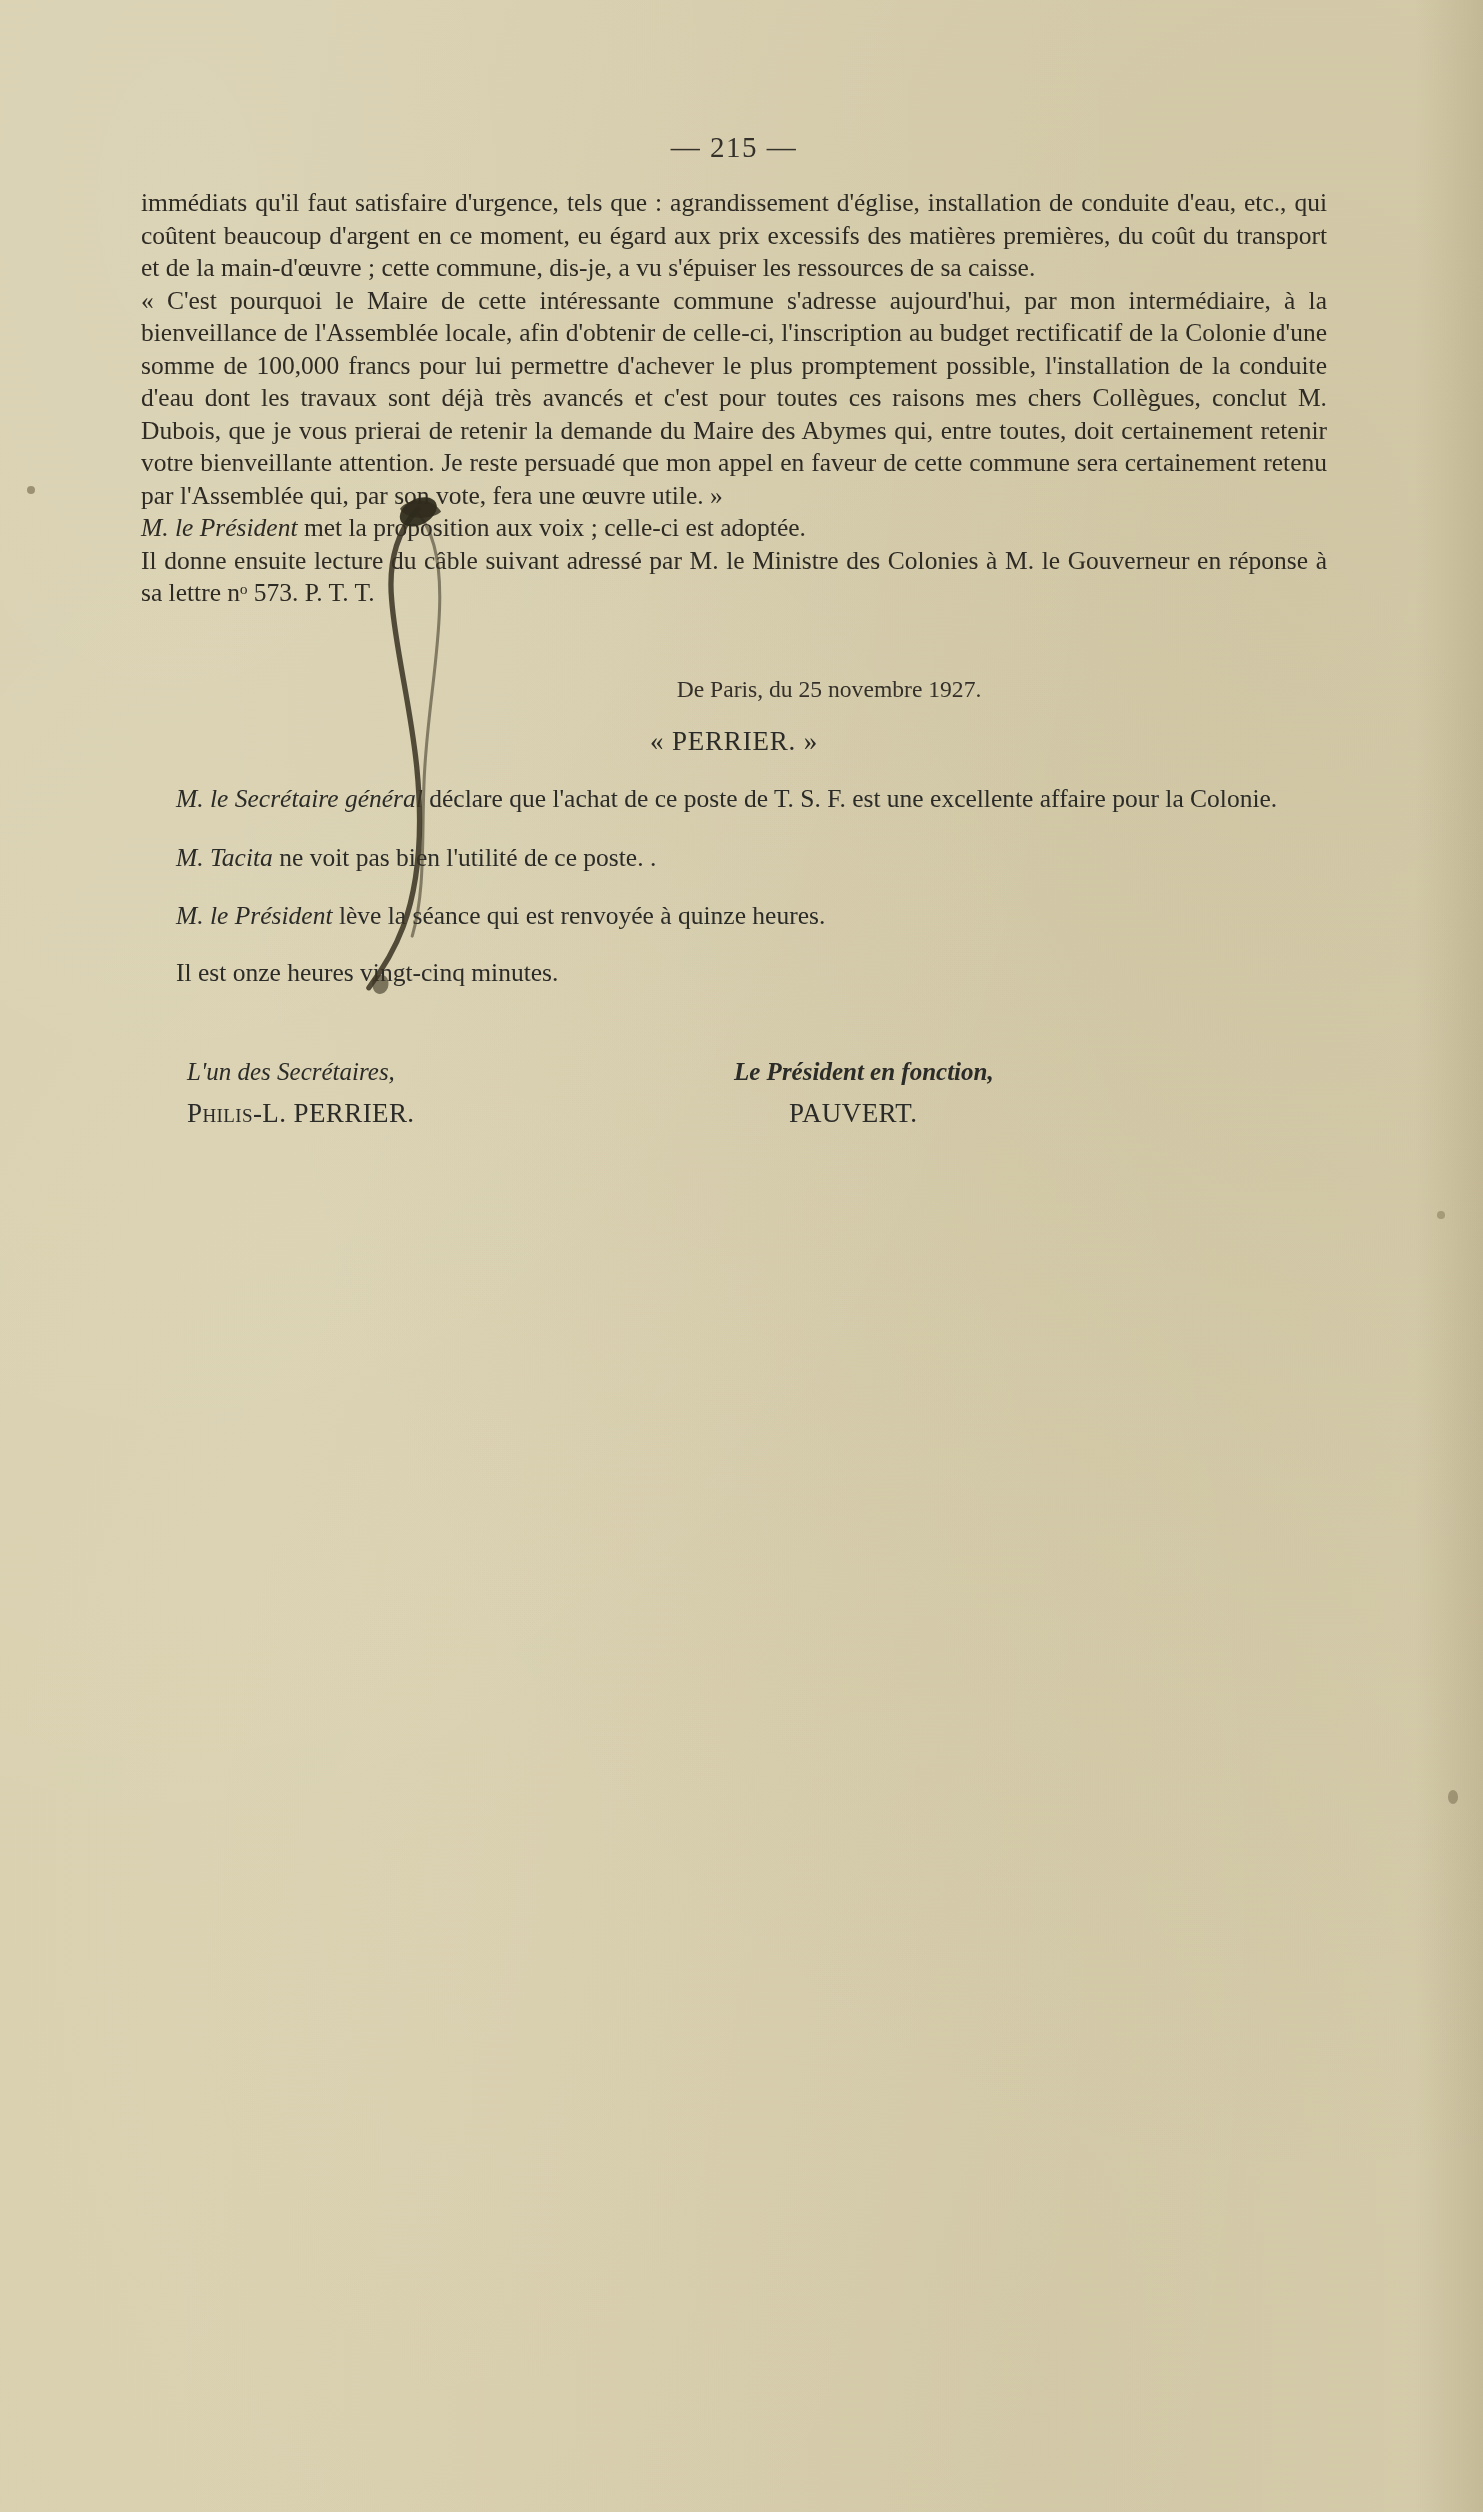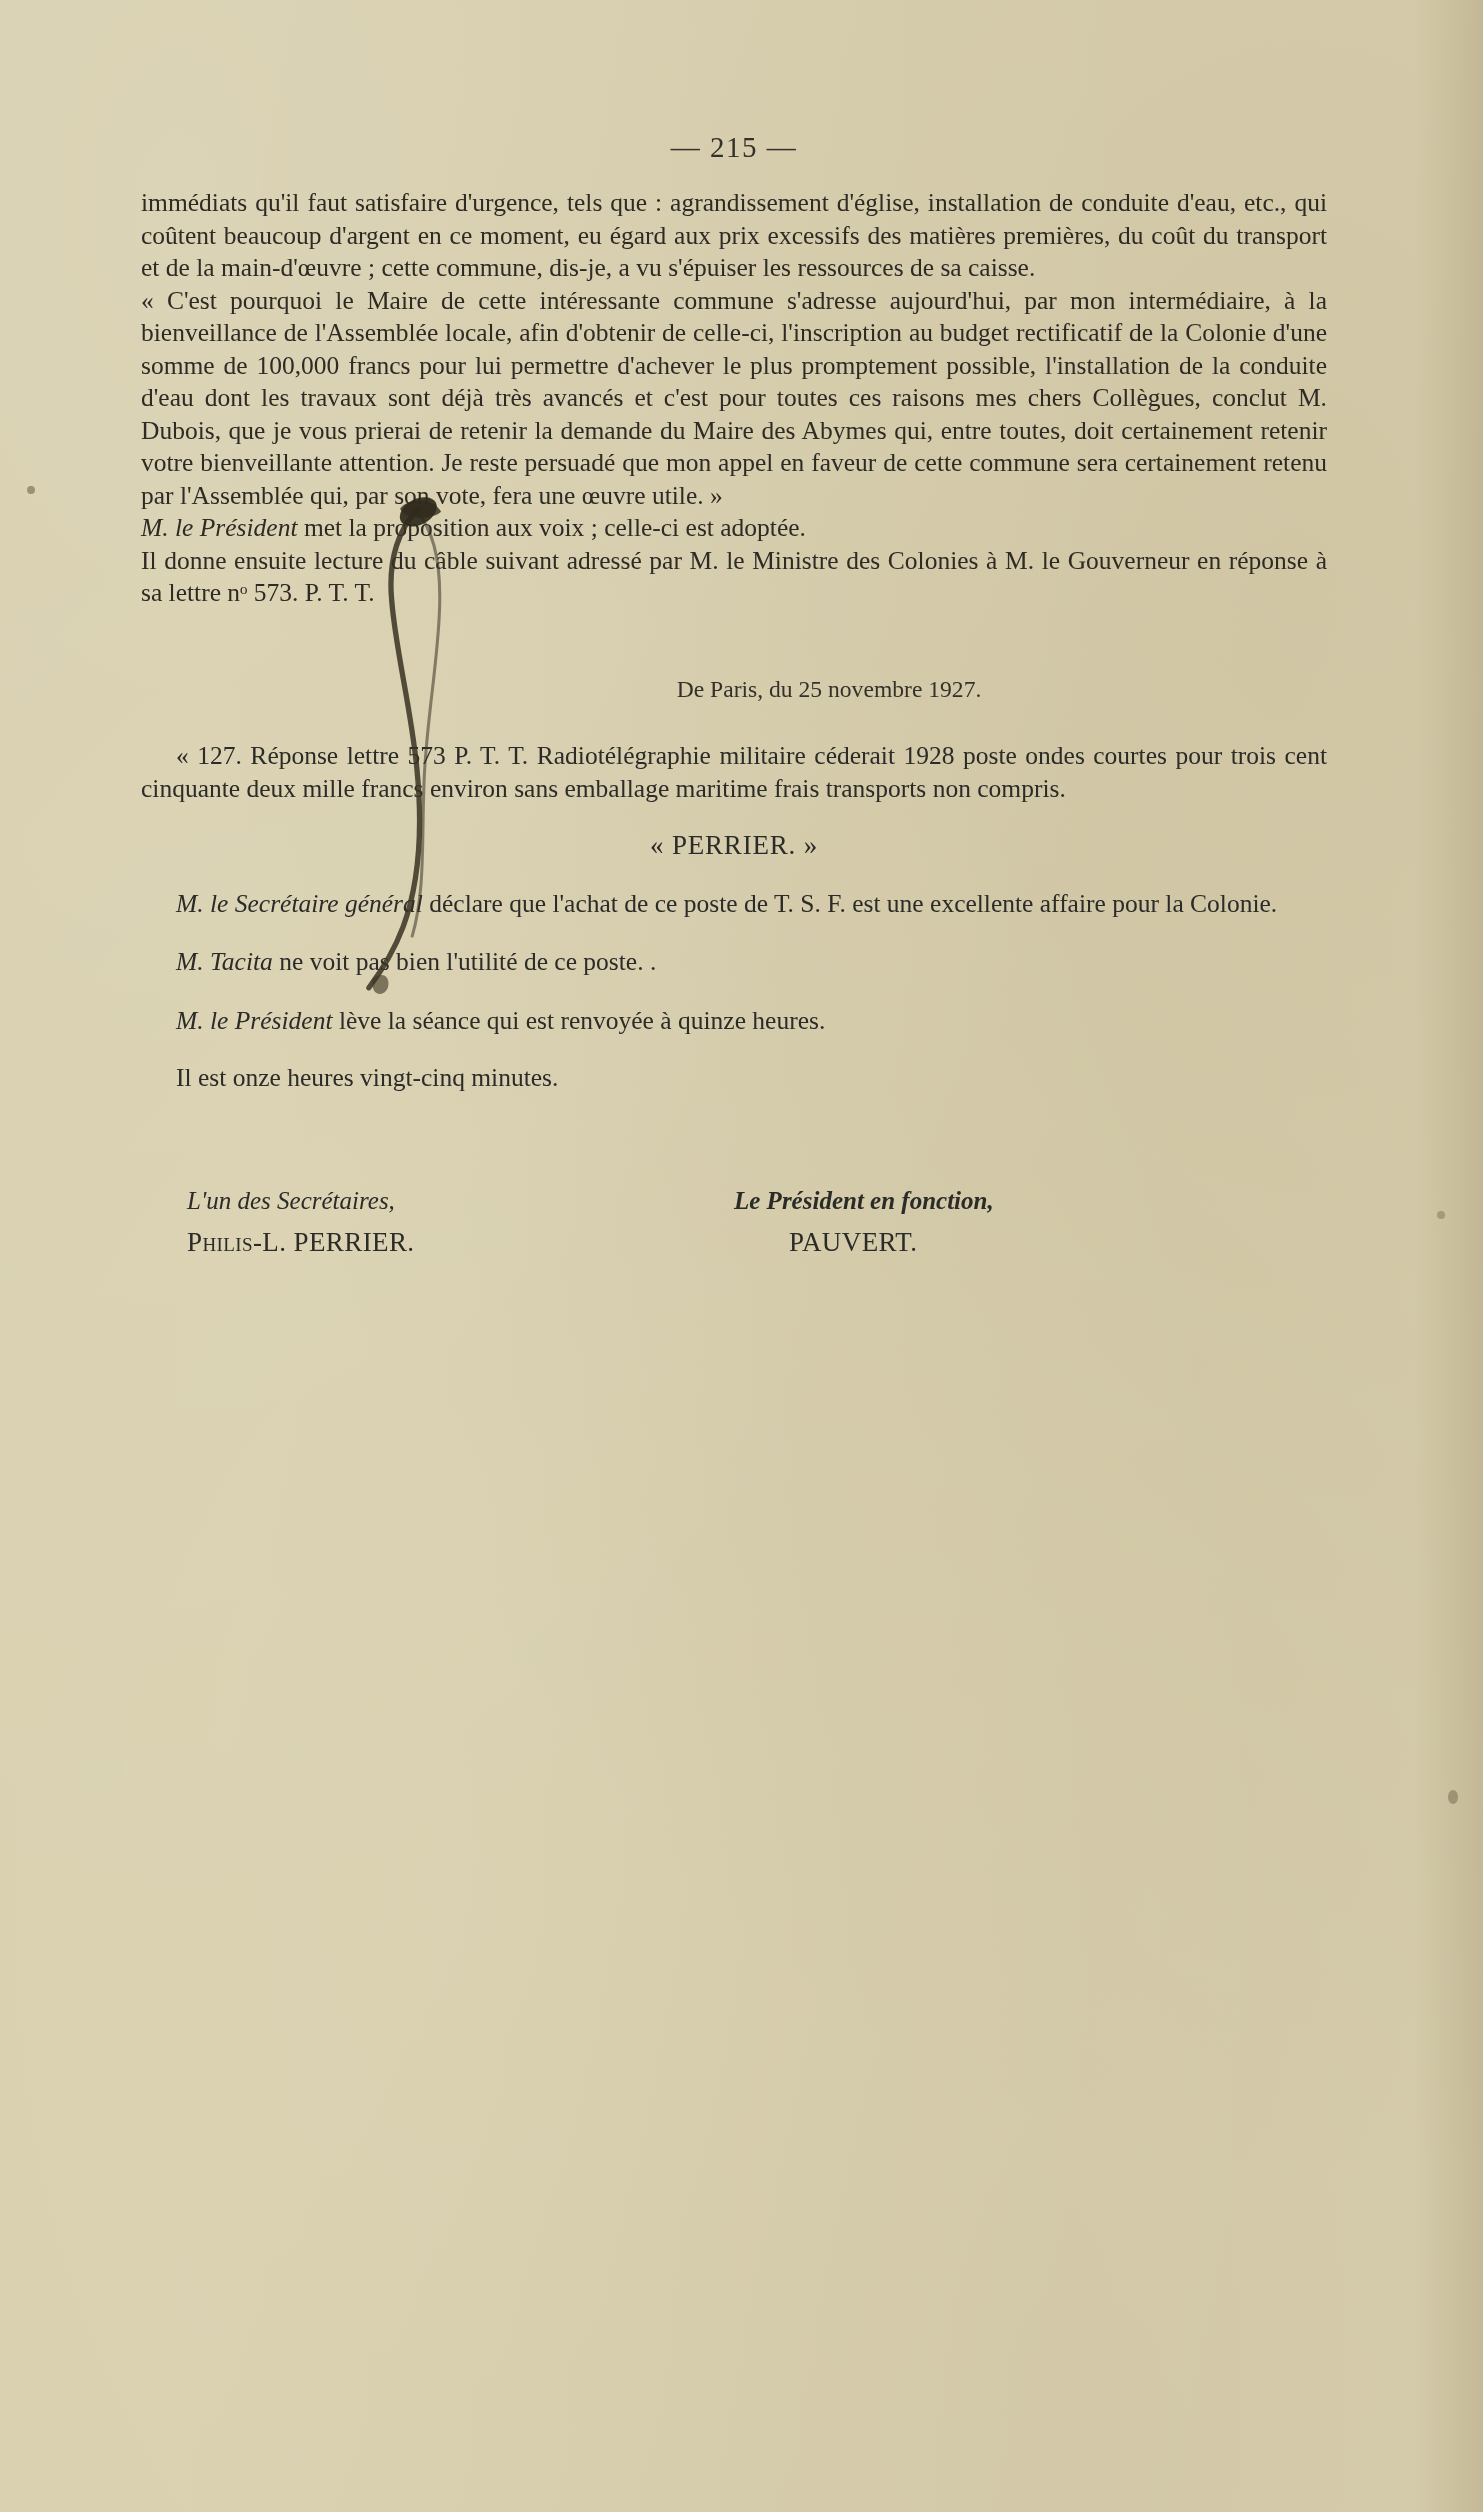--- a/index.html
+++ b/index.html
@@ -89,21 +89,21 @@
     margin-top: 20px;
     font-size: 25.5px;
     line-height: 1.3;
     text-align: justify;
   }
   .final-line {
     margin-top: 26px;
     font-size: 25.5px;
   }
   .signatures {
-    margin-top: 94px;
+    margin-top: 70px;
     position: relative;
     height: 106px;
     font-size: 25px;
   }
   .sig-left {
     position: absolute;
     left: 46px;
     top: 0;
   }
   .sig-right {
@@ -171,23 +171,20 @@
       <p class="p-indent">« C'est pourquoi le Maire de cette intéressante commune s'adresse aujourd'hui, par mon intermédiaire, à la bienveillance de l'Assemblée locale, afin d'obtenir de celle-ci, l'inscription au budget rectificatif de la Colonie d'une somme de 100,000 francs pour lui permettre d'achever le plus promptement possible, l'installation de la conduite d'eau dont les travaux sont déjà très avancés et c'est pour toutes ces raisons mes chers Collègues, conclut M. Dubois, que je vous prierai de retenir la demande du Maire des Abymes qui, entre toutes, doit certainement retenir votre bienveillante attention. Je reste persuadé que mon appel en faveur de cette commune sera certainement retenu par l'Assemblée qui, par son vote, fera une œuvre utile. »</p>
       <p class="p-indent">
         <span class="italic">M. le Président</span><span> met la proposition aux voix ; celle-ci est adoptée.</span>
       </p>
       <p class="p-indent">Il donne ensuite lecture du câble suivant adressé par M. le Ministre des Colonies à M. le Gouverneur en réponse à sa lettre nᵒ 573. P. T. T.</p>
     </div>
 
     <div class="dateline">De Paris, du 25 novembre 1927.</div>
 
 
-    <div class="cable">
-      <p class="p-indent">« 127. Réponse lettre 573 P. T. T. Radiotélégraphie militaire céderait 1928 poste ondes courtes pour trois cent cinquante deux mille francs environ sans emballage maritime frais transports non compris.</p>
-    </div>
 
     <div class="signature-cable">« PERRIER. »</div>
 
     <div class="closing">
       <p class="p-indent">
         <span class="italic">M. le Secrétaire général</span><span> déclare que l'achat de ce poste de T. S. F. est une excellente affaire pour la Colonie.</span>
       </p>
       <p class="p-indent">
         <span class="italic">M. Tacita</span><span> ne voit pas bien l'utilité de ce poste. .</span>
       </p>

